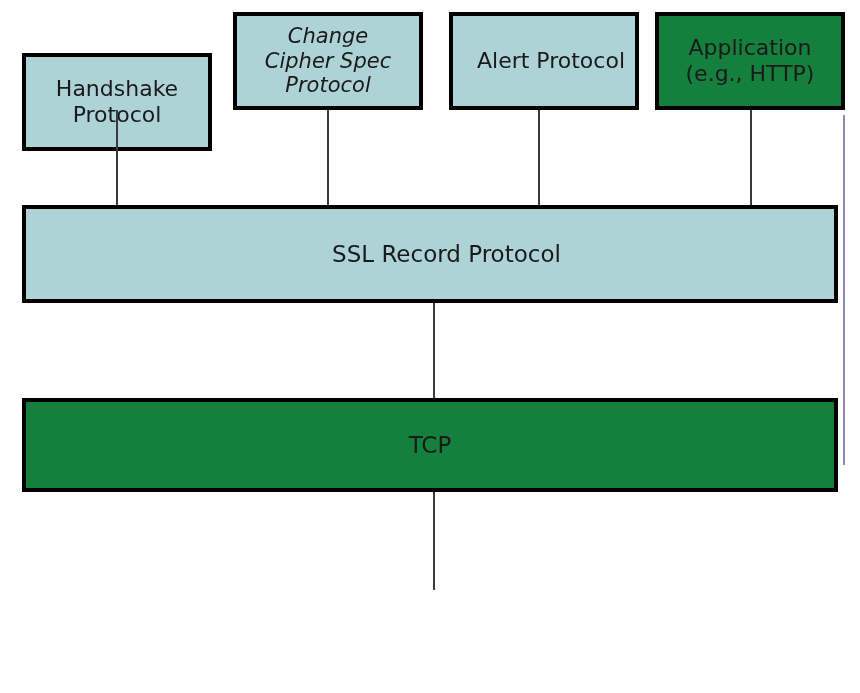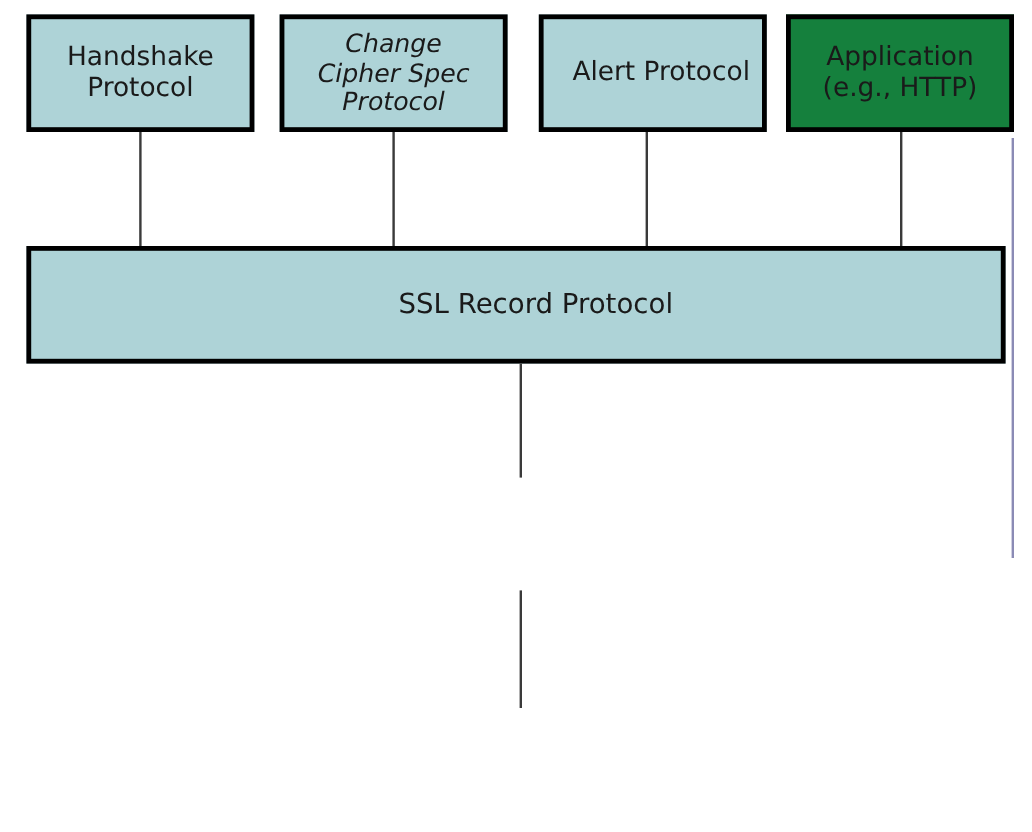--- a/index.html
+++ b/index.html
@@ -33,21 +33,21 @@
   .node.teal   { background: #aed3d7; }
   .node.white  { background: #15803d; }
 
   
   .top-row {
     top: 12px;
     width: 190px;
     height: 98px;
     font-size: 22px;
   }
-  #node-handshake   { left: 22px;  }
+  #node-handshake   { left: 22px; margin-top: 41px;  }
   #node-ccs         { left: 233px; font-size: 21px; font-style: italic; }
   #node-alert       { left: 449px; padding-left: 14px; }
   #node-application { left: 655px; }
 
   
   .band {
     left: 22px;
     width: 816px;
     font-size: 23px;
   }
@@ -88,17 +88,18 @@
   <div class="connector" style="left:327px; top:110px; height:95px;"></div>
   <div class="connector" style="left:538px; top:110px; height:95px;"></div>
   <div class="connector" style="left:750px; top:110px; height:95px;"></div>
 
   <div class="vrule-accent" style="left:843px; top:115px; height:350px;"></div>
 
   <div class="node teal band" id="node-ssl-record">SSL Record Protocol</div>
 
   <div class="connector" style="left:433px; top:303px; height:95px;"></div>
 
+  <div class="node white band" id="node-tcp">TCP</div>
 
   <div class="connector" style="left:433px; top:492px; height:98px;"></div>
 
 
 </div>
 
 </body></html>

